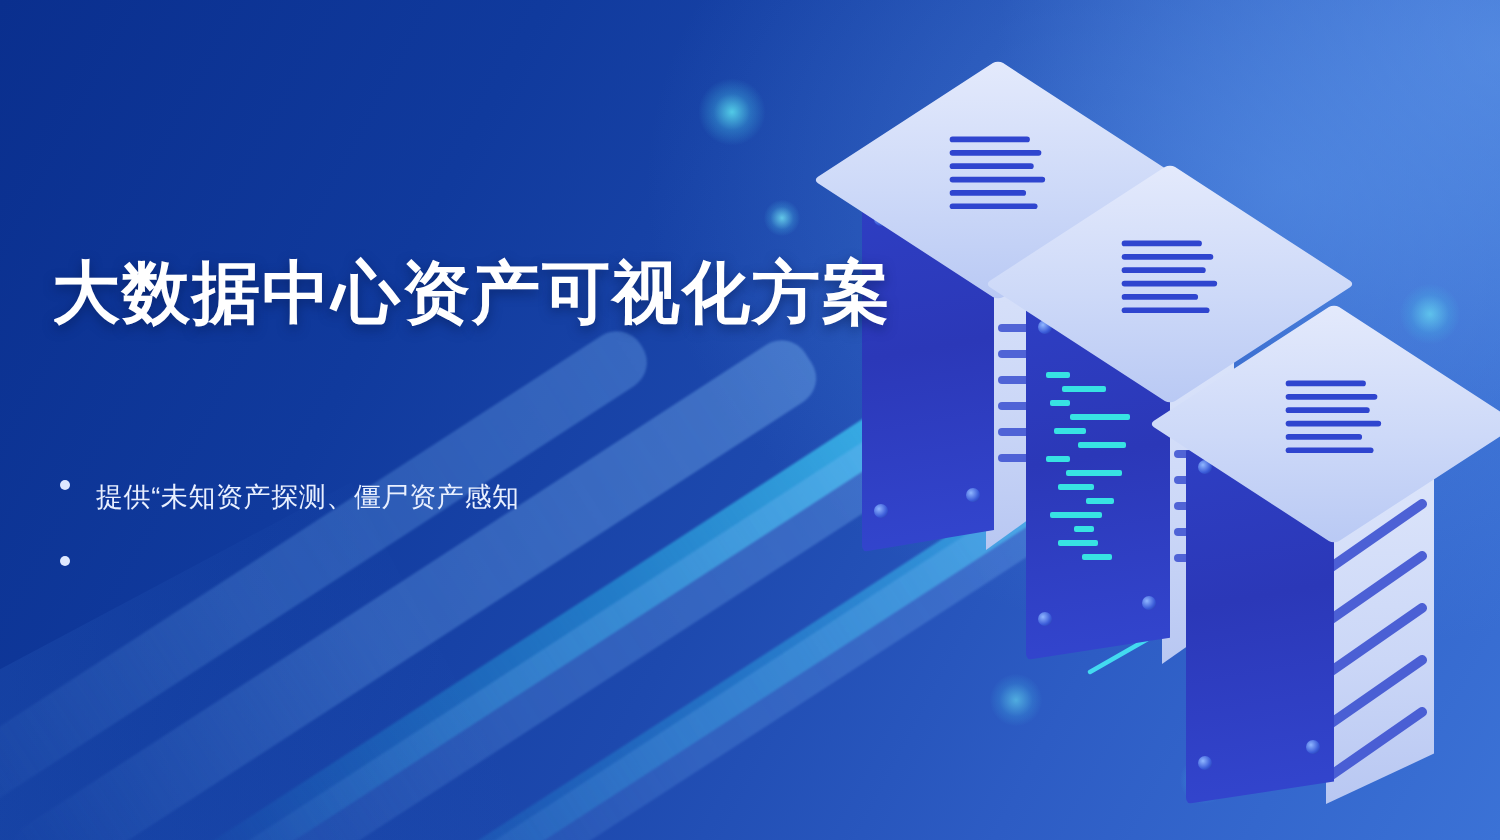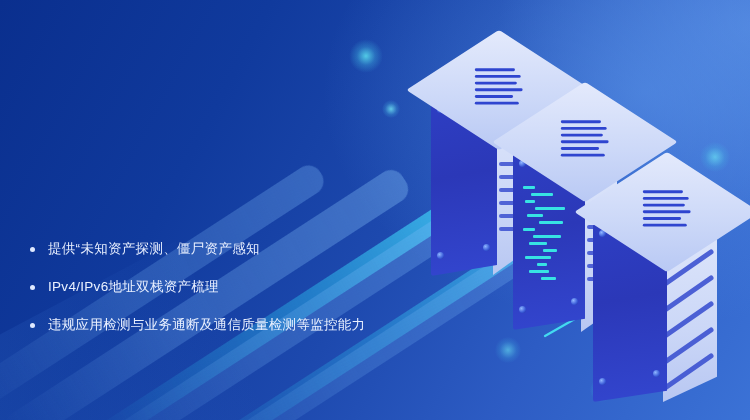--- a/index.html
+++ b/index.html
@@ -101,21 +101,21 @@
     white-space:nowrap;
   }
   .subbanner{
     position:absolute;left:26px;top:183px;
     background:#1277d8;
     padding:7px 16px 8px 16px;
     color:#ffe300;font-size:16px;font-weight:bold;letter-spacing:.5px;
     white-space:nowrap;
   }
   .bullets{position:absolute;left:30px;top:240px;width:390px;}
-  .bullet{display:flex;align-items:center;margin-bottom:20px;}
+  .bullet{display:flex;margin-bottom:20px;}
   .bullet .dot{
     width:5px;height:5px;border-radius:50%;background:#dfe9ff;
     margin-right:13px;flex:0 0 auto;
   }
   .bullet .txt{color:#e9f0ff;font-size:13.5px;letter-spacing:.3px;white-space:nowrap;}
 </style>
 </head>
 <body>
 
 <div id="banner">
@@ -249,30 +249,26 @@
             <i style="width:44px"></i>
           <i style="width:50px"></i>
             <i style="width:40px"></i>
             <i style="width:46px"></i>
         </div>
       </div>
     </div>
 
   </div>
 
+  <div class="headline">大数据中心资产可视化方案</div>
 
 
   <div class="bullets">
     <div class="bullet">
       <span class="dot"></span>
       <span class="txt">提供“未知资产探测、僵尸资产感知</span>
     </div>
     <div class="bullet">
       <span class="dot"></span>
-      <span class="txt">IPv4/IPv6地址双栈资产梳理</span>
-    </div>
-    <div class="bullet">
-      <span class="dot"></span>
-      <span class="txt">违规应用检测与业务通断及通信质量检测等监控能力</span>
     </div>
   </div>
 
 </div>
 
 </body></html>

